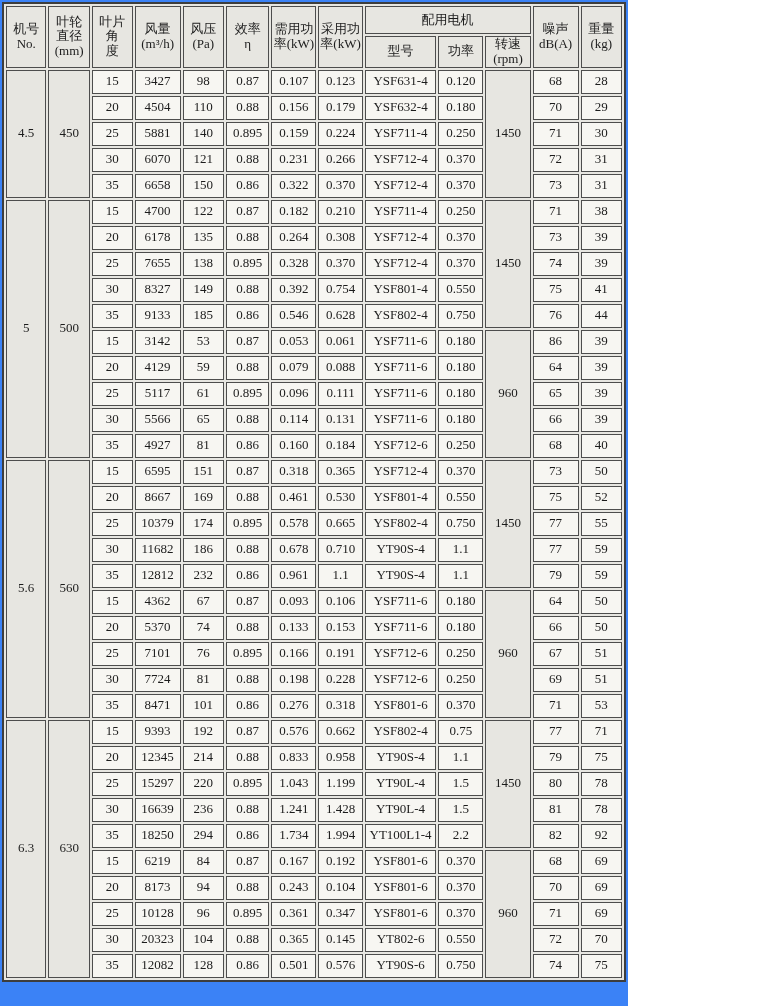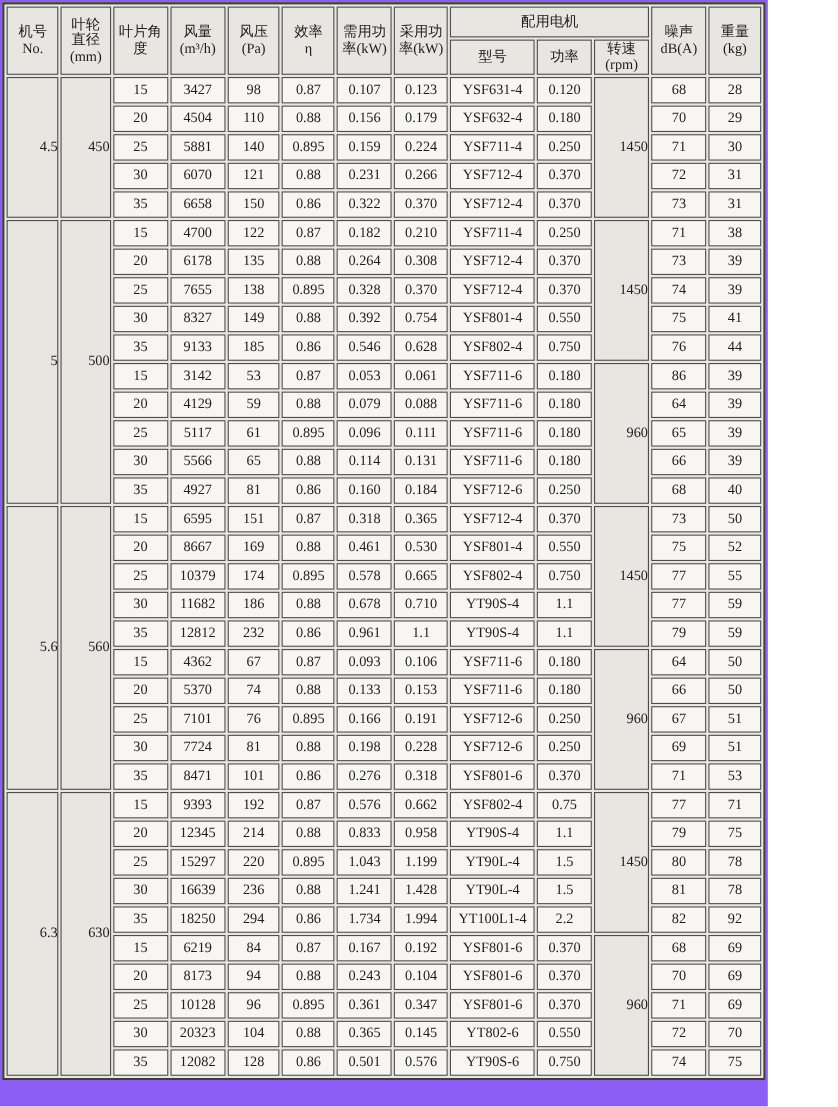--- a/index.html
+++ b/index.html
@@ -2,23 +2,23 @@
 <html><head>
 <meta charset="utf-8">
 <style>
   html, body {
     margin: 0;
     padding: 0;
     background: #ffffff;
     font-family: "Liberation Serif", "DejaVu Serif", serif;
   }
   .page {
-    width: 698px;
+    width: 628px;
     height: 1006px;
-    background: #8b5cf6;
+    background: #3b82f6;
     overflow: hidden;
   }
   .table-wrap {
     margin: 2px 2px 0 2px;
     display: inline-block;
     background: #e7e6e1;
     border: 2px solid #3d3d3d;
   }
   table {
     border-collapse: separate;
@@ -41,21 +41,20 @@
     white-space: pre-line;
     height: 24px;
   }
   thead tr.h1 th { height: 26px; }
   tbody td.data {
     background: #f7f6f2;
     height: 22px;
   }
   tbody td.merge {
     background: transparent;
-    text-align: right;
   }
 </style>
 </head>
 <body>
 
 <div class="page">
   <div class="table-wrap">
     <table>
       <colgroup>
         <col style="width:49px">

